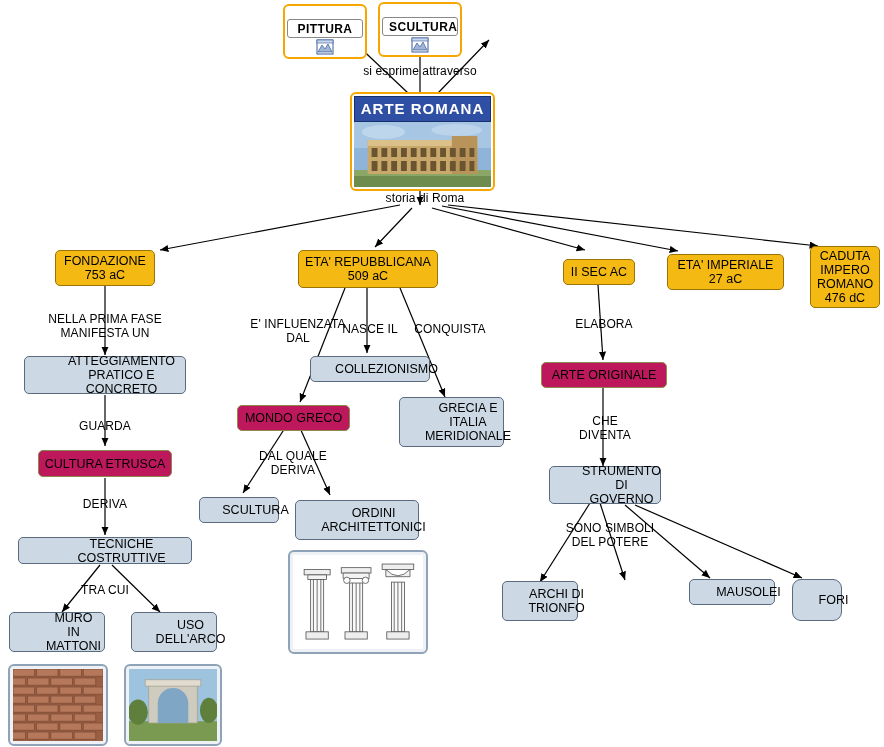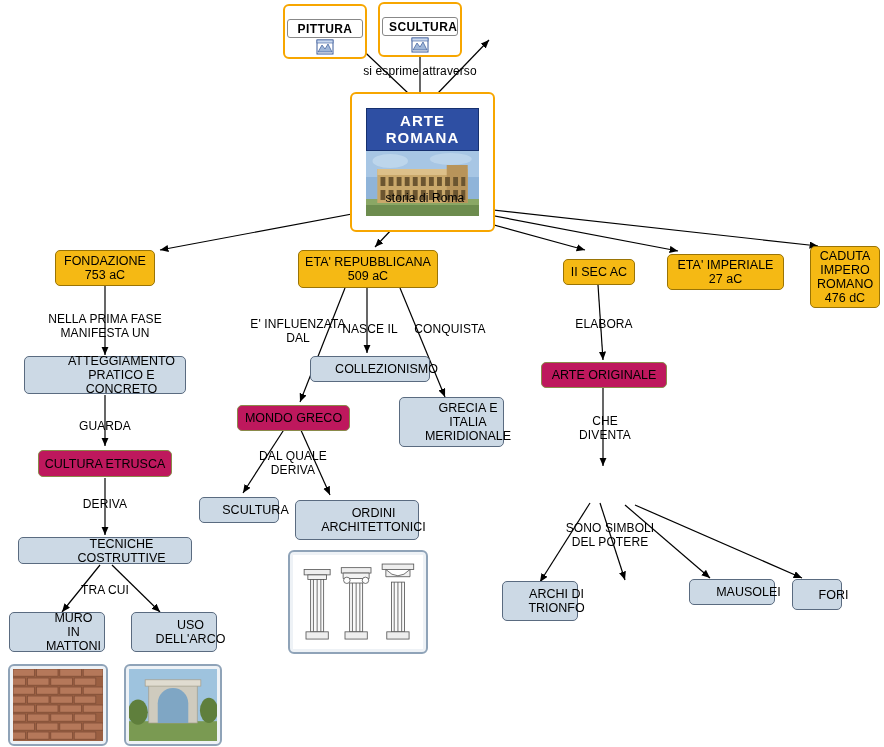--- a/index.html
+++ b/index.html
@@ -83,21 +83,21 @@
     width: 20px;
     height: 16px;
     margin-top: 1px;
   }
   .arte-romana {
     position: absolute;
     box-sizing: border-box;
     border: 2px solid #f7a600;
     border-radius: 6px;
     background: #ffffff;
-    padding: 14px;
+    padding: 2px;
   }
   .arte-title {
     background: #2e4fa3;
     color: #ffffff;
     font-weight: bold;
     font-size: 15px;
     letter-spacing: 1px;
     text-align: center;
     padding: 3px 0 4px 0;
     border: 1px solid #16306e;
@@ -421,31 +421,35 @@
   </div>
 
   <div class="edge-label" style="left:568px; top:317px; width:72px;">ELABORA</div>
 
   <div class="node n-yellow" style="left:541px; top:362px; width:126px; height:26px;">
     <span class="nlabel" style="white-space:pre-line;">ARTE ORIGINALE</span>
   </div>
 
   <div class="edge-label" style="left:565px; top:414px; width:80px;">CHE DIVENTA</div>
 
+  <div class="node n-blue" style="left:549px; top:466px; width:112px; height:38px;">
+    <span class="nlabel" style="white-space:pre-line;">STRUMENTO DI
+GOVERNO</span>
+  </div>
 
   <div class="edge-label" style="left:565px; top:521px; width:90px;">SONO SIMBOLI
 DEL POTERE</div>
 
   <div class="node n-blue" style="left:502px; top:581px; width:76px; height:40px;">
     <span class="nlabel" style="white-space:pre-line;">ARCHI DI
 TRIONFO</span>
   </div>
 
 
   <div class="node n-blue" style="left:689px; top:579px; width:86px; height:26px;">
     <span class="nlabel" style="white-space:pre-line;">MAUSOLEI</span>
   </div>
 
-  <div class="node n-blue" style="left:792px; top:579px; width:50px; height:31px;">
+  <div class="node n-blue" style="left:792px; top:579px; width:50px; height:42px;border-radius:9px;">
     <span class="nlabel" style="white-space:pre-line;">FORI</span>
   </div>
 
 </div>
 
 </body></html>

